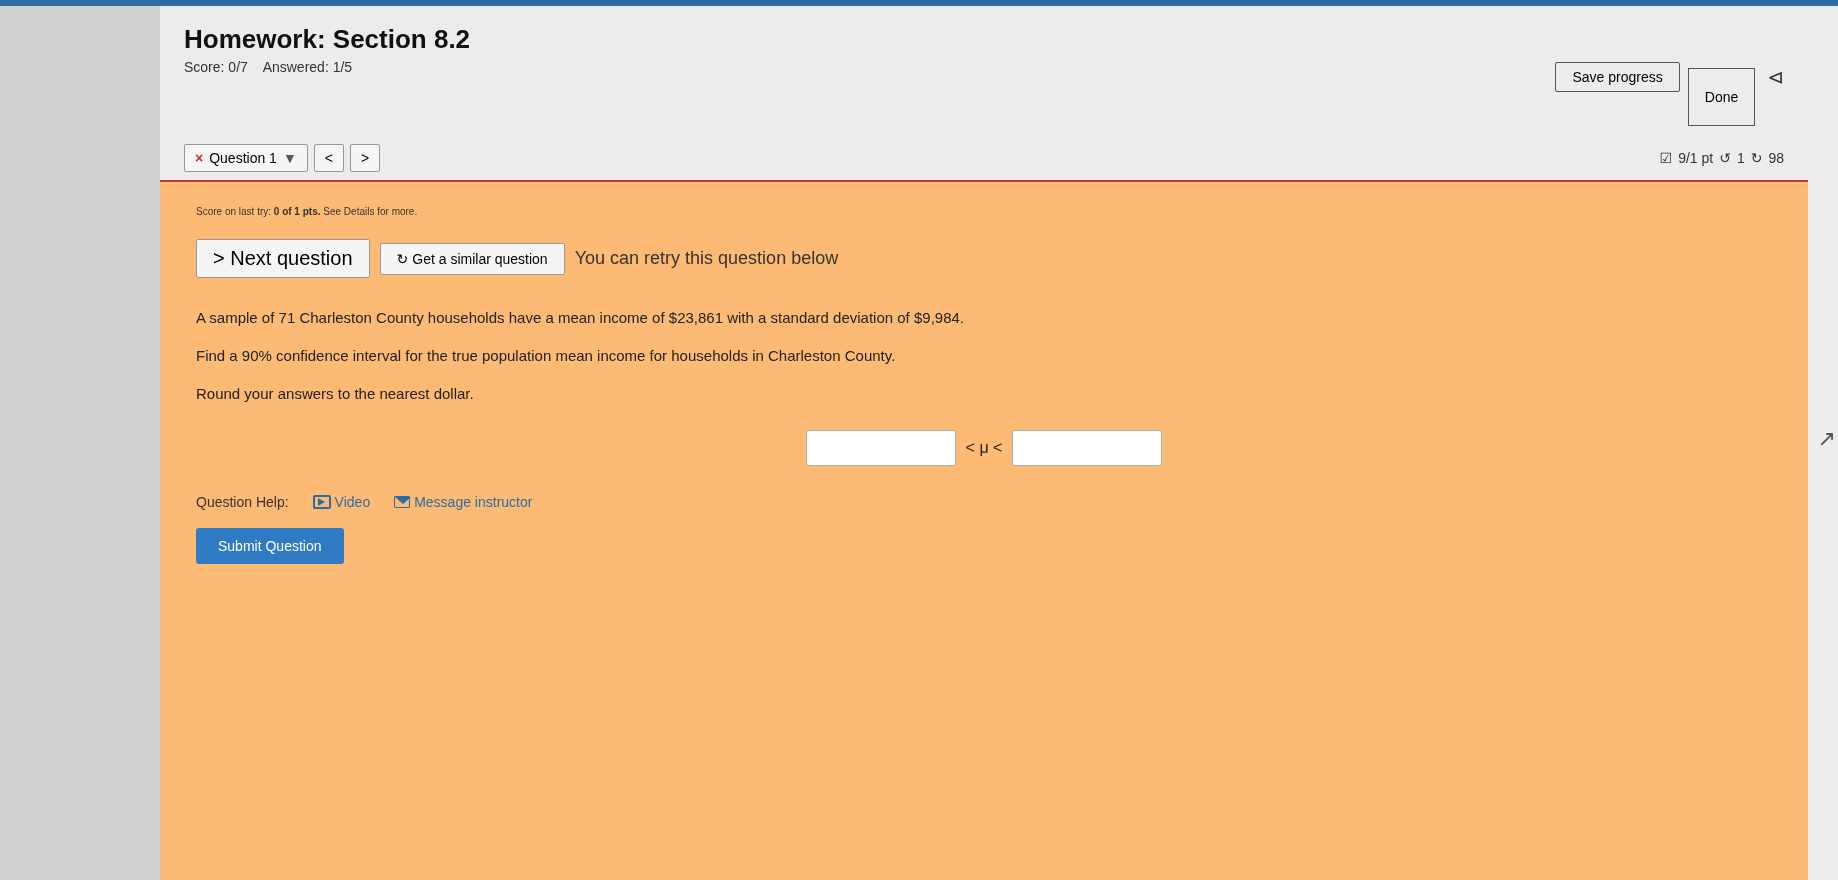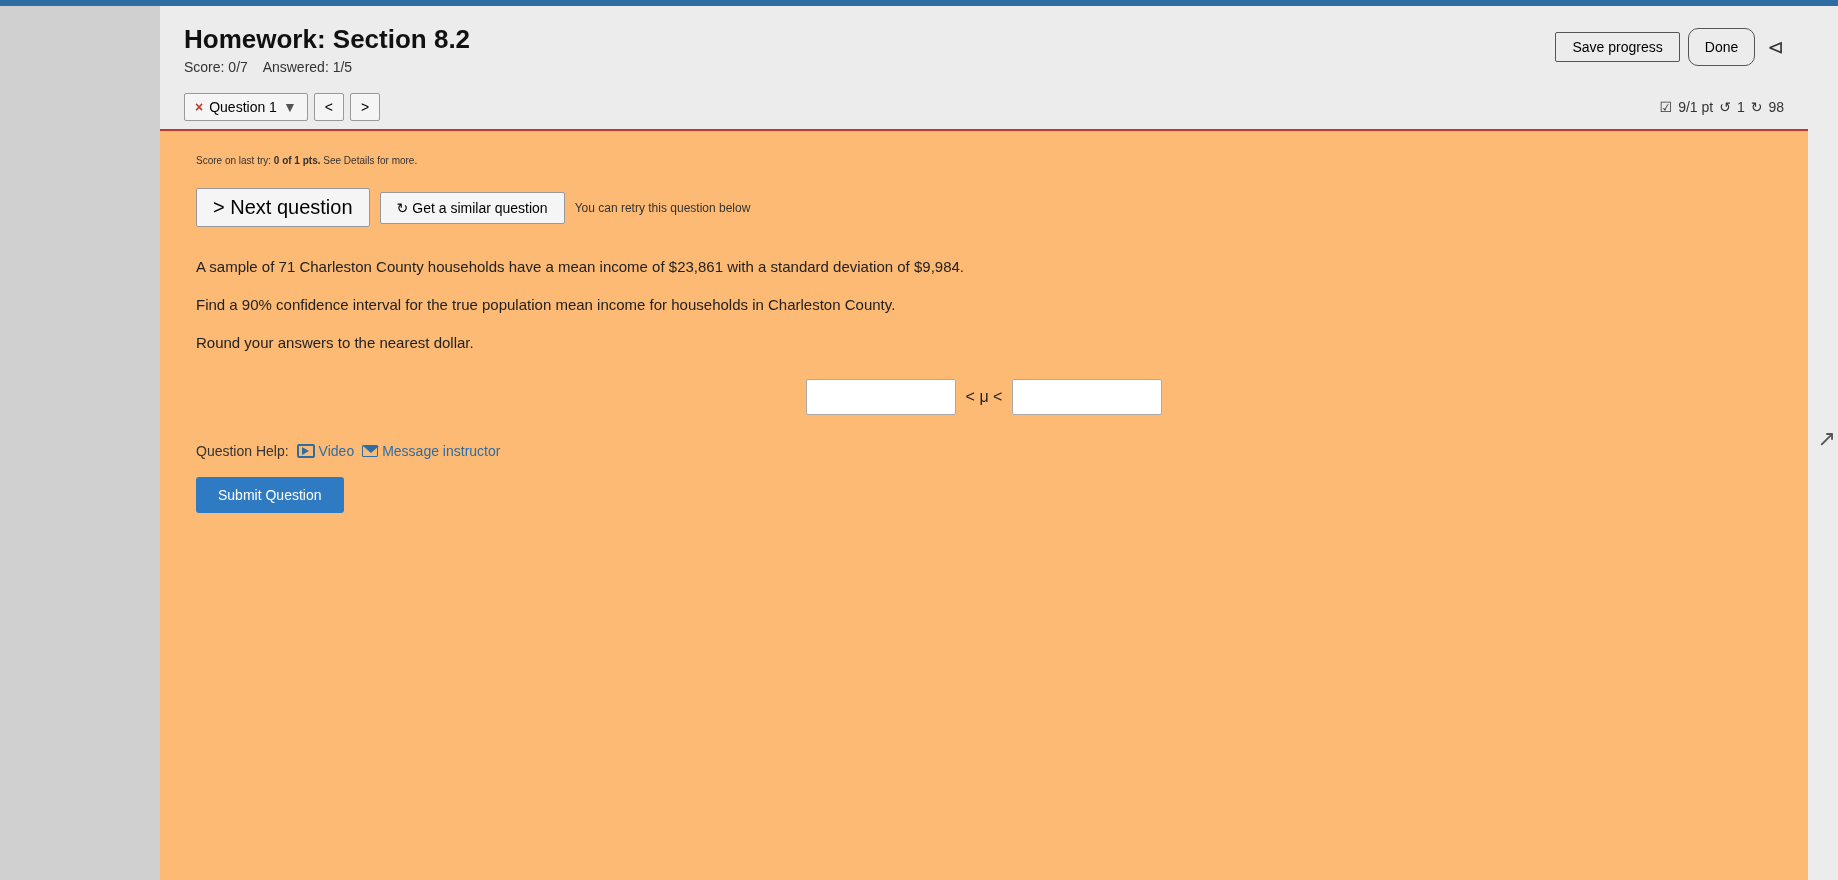--- a/index.html
+++ b/index.html
@@ -56,24 +56,25 @@
       border: 1px solid #555;
       background: #ececec;
       padding: 6px 16px;
       font-size: 14px;
       cursor: pointer;
       border-radius: 2px;
     }
     .btn-done {
       border: 1px solid #555;
       background: #ececec;
-      padding: 10px 16px;
-      font-size: 14px;
-      cursor: pointer;
-      border-radius: 10px;
+      padding: 20px 16px;
+      font-size: 14px;
+      cursor: pointer;
+      border-radius: 0;
+      margin-top: 40px;
     }
     .btn-exit-icon {
       font-size: 20px;
       cursor: pointer;
       color: #333;
       margin-left: 4px;
     }
     
     .question-nav-bar {
       display: flex;
@@ -155,21 +156,21 @@
       background: #f5f5f5;
       padding: 7px 16px;
       font-size: 14px;
       cursor: pointer;
       border-radius: 2px;
       display: flex;
       align-items: center;
       gap: 4px;
     }
     .retry-text {
-      font-size: 12px;
+      font-size: 18px;
       color: #333;
     }
     .question-text {
       font-size: 15px;
       color: #222;
       line-height: 1.6;
       margin-bottom: 14px;
     }
     .question-text2 {
       font-size: 15px;
@@ -203,21 +204,21 @@
     .ci-symbol {
       font-size: 16px;
       color: #222;
     }
     
     .question-help {
       font-size: 14px;
       color: #333;
       display: flex;
       align-items: center;
-      gap: 8px;
+      gap: 24px;
       margin-bottom: 18px;
     }
     .help-video-link {
       color: #2e6da4;
       display: flex;
       align-items: center;
       gap: 4px;
       cursor: pointer;
       text-decoration: none;
     }

